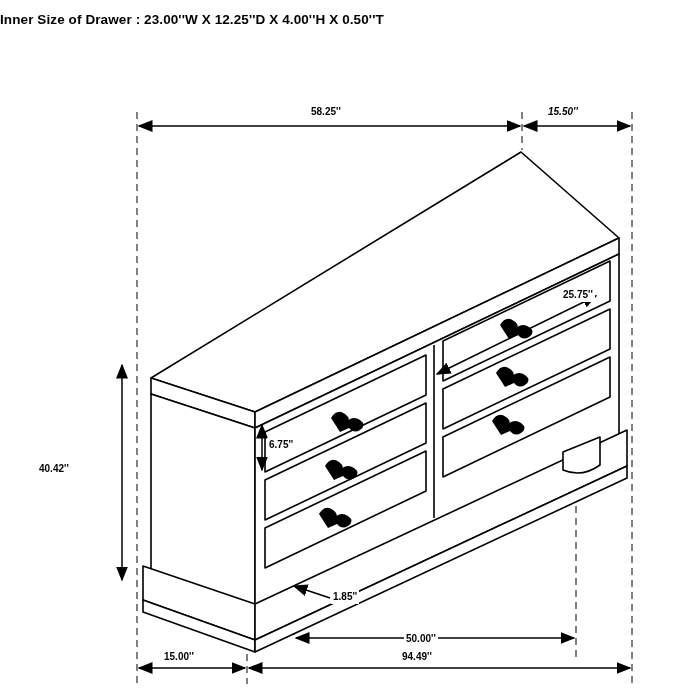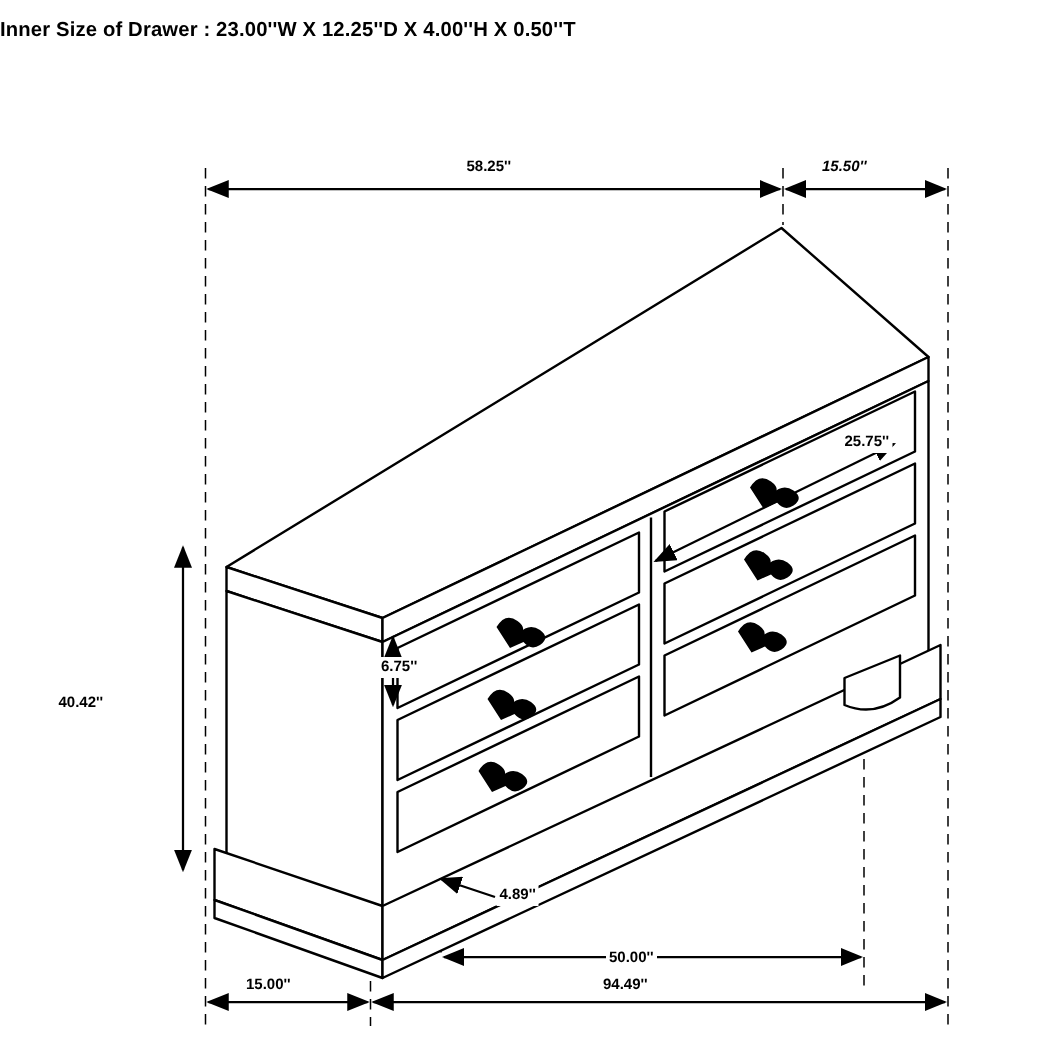--- a/index.html
+++ b/index.html
@@ -135,25 +135,25 @@
       <line x1="249" y1="668" x2="630" y2="668" marker-start="url(#arrHs)" marker-end="url(#arrH)"></line>
     </g>
   </svg>
 
   <div class="dim-label" style="left:309px; top:105px;">58.25''</div>
 
   <div class="dim-label" style="left:546px; top:105px;font-style:italic;">15.50''</div>
 
   <div class="dim-label" style="left:533px; top:288px;margin-left:28px;">25.75''</div>
 
-  <div class="dim-label" style="left:252px; top:438px;">6.75''</div>
+  <div class="dim-label" style="left:267px; top:438px;">6.75''</div>
 
   <div class="dim-label" style="left:37px; top:462px;">40.42''</div>
 
-  <div class="dim-label" style="left:331px; top:590px;">4.89''</div>
+  <div class="dim-label" style="left:331px; top:590px;">1.85''</div>
 
   <div class="dim-label" style="left:404px; top:620px;margin-top:12px;">50.00''</div>
 
   <div class="dim-label" style="left:162px; top:650px;">15.00''</div>
 
   <div class="dim-label" style="left:400px; top:650px;">94.49''</div>
 
 </div>
 
 </body></html>

